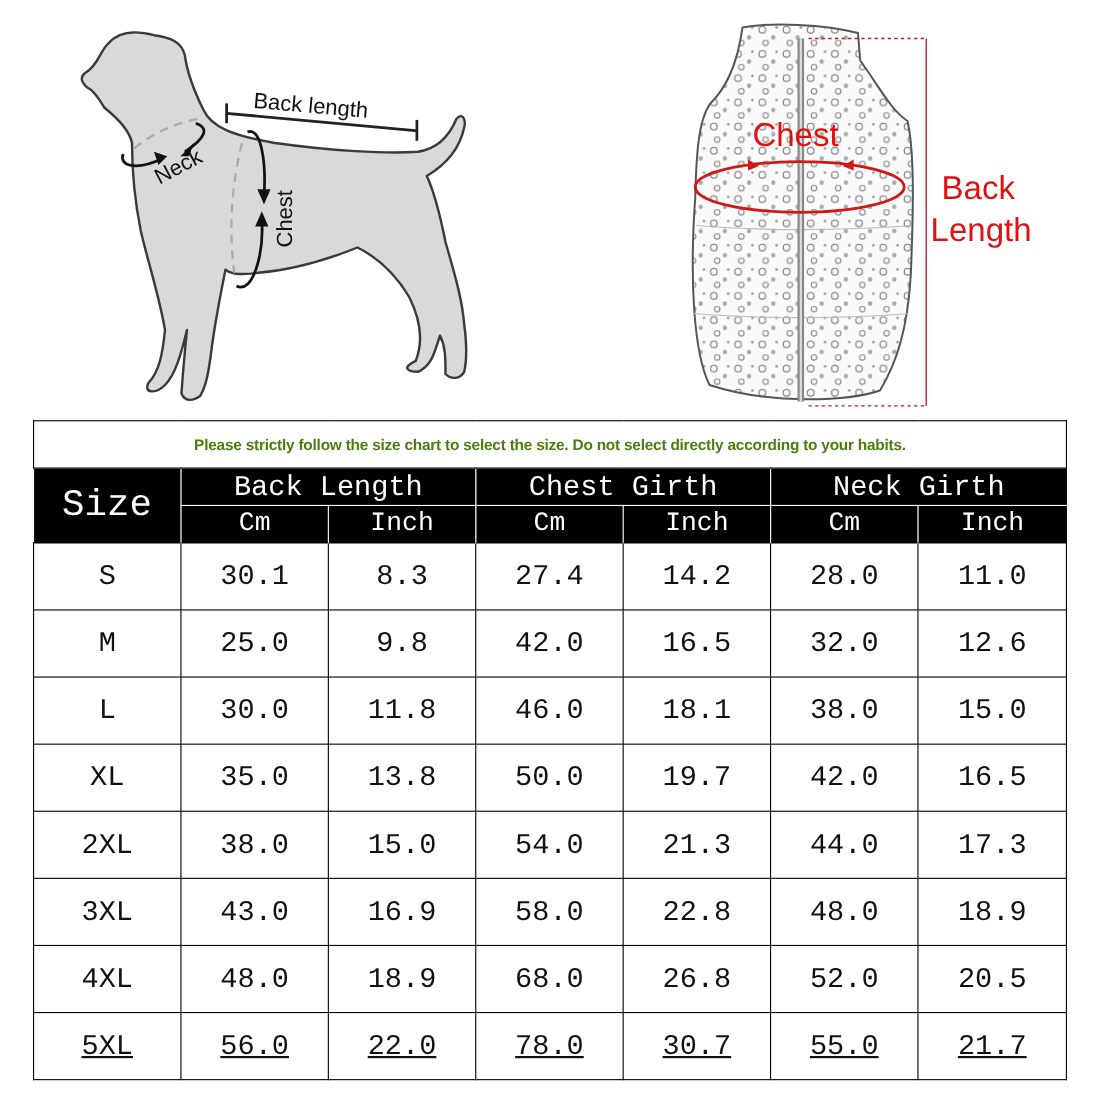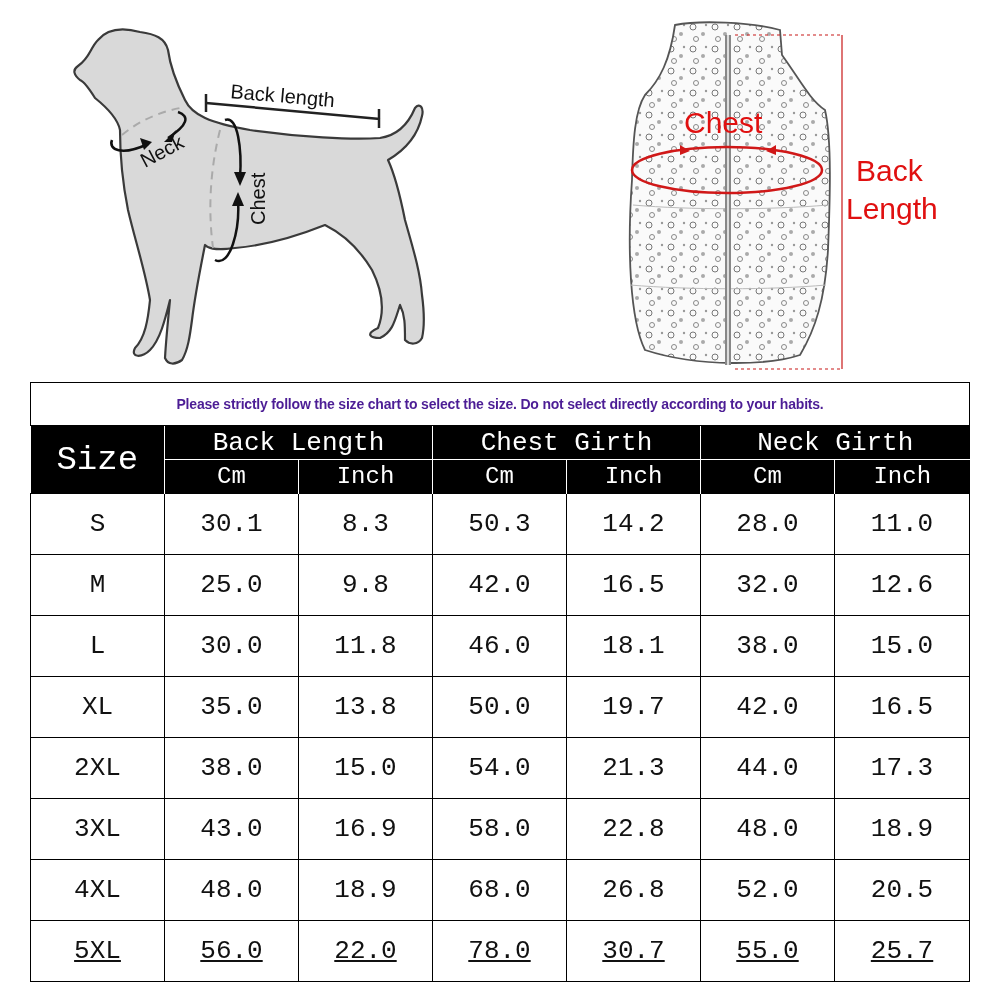--- a/index.html
+++ b/index.html
@@ -16,21 +16,21 @@
     .vest-label { font-family: "Liberation Sans", sans-serif; fill: #e01010; }
 
     
     .size-table {
       position: absolute; left: 30px; top: 382px; width: 939px;
       border-collapse: collapse; table-layout: fixed;
     }
     .size-table td, .size-table th { padding: 0; text-align: center; vertical-align: middle; }
     .notice-cell {
       height: 42px; border: 1.5px solid #000; background: #fff;
-      color: #4c1d95; font-weight: bold; font-size: 14px; letter-spacing: -0.2px;
+      color: #4d7c0f; font-weight: bold; font-size: 14px; letter-spacing: -0.2px;
       font-family: "Liberation Sans", sans-serif;
     }
     .hdr {
       background: #000; color: #fff; font-weight: normal;
       font-family: "Liberation Mono", "DejaVu Sans Mono", monospace;
     }
     .hdr-size { font-size: 34px; border-right: 1px solid #fff; }
     .hdr-group { font-size: 26px; height: 33px; border-right: 1px solid #fff; border-bottom: 1px solid #fff; }
     .hdr-unit  { font-size: 24px; height: 33px; border-right: 1px solid #fff; }
     .hdr-last  { border-right: none; }
@@ -160,21 +160,21 @@
     <th class="hdr hdr-unit">Cm</th>
     <th class="hdr hdr-unit">Inch</th>
     <th class="hdr hdr-unit">Cm</th>
     <th class="hdr hdr-unit hdr-last">Inch</th>
   </tr>
 
   <tr>
     <td class="cell cell-size">S</td>
     <td class="cell">30.1</td>
     <td class="cell">8.3</td>
-    <td class="cell">50.3</td>
+    <td class="cell">27.4</td>
     <td class="cell">14.2</td>
     <td class="cell">28.0</td>
     <td class="cell cell-last">11.0</td>
   </tr>
   <tr>
     <td class="cell cell-size">M</td>
     <td class="cell">25.0</td>
     <td class="cell">9.8</td>
     <td class="cell">42.0</td>
     <td class="cell">16.5</td>
@@ -226,16 +226,16 @@
     <td class="cell">52.0</td>
     <td class="cell cell-last">20.5</td>
   </tr>
   <tr class="row-last">
     <td class="cell cell-size">5XL</td>
     <td class="cell">56.0</td>
     <td class="cell">22.0</td>
     <td class="cell">78.0</td>
     <td class="cell">30.7</td>
     <td class="cell">55.0</td>
-    <td class="cell cell-last">25.7</td>
+    <td class="cell cell-last">21.7</td>
   </tr>
 </tbody>
   </table>
 
 </body></html>

